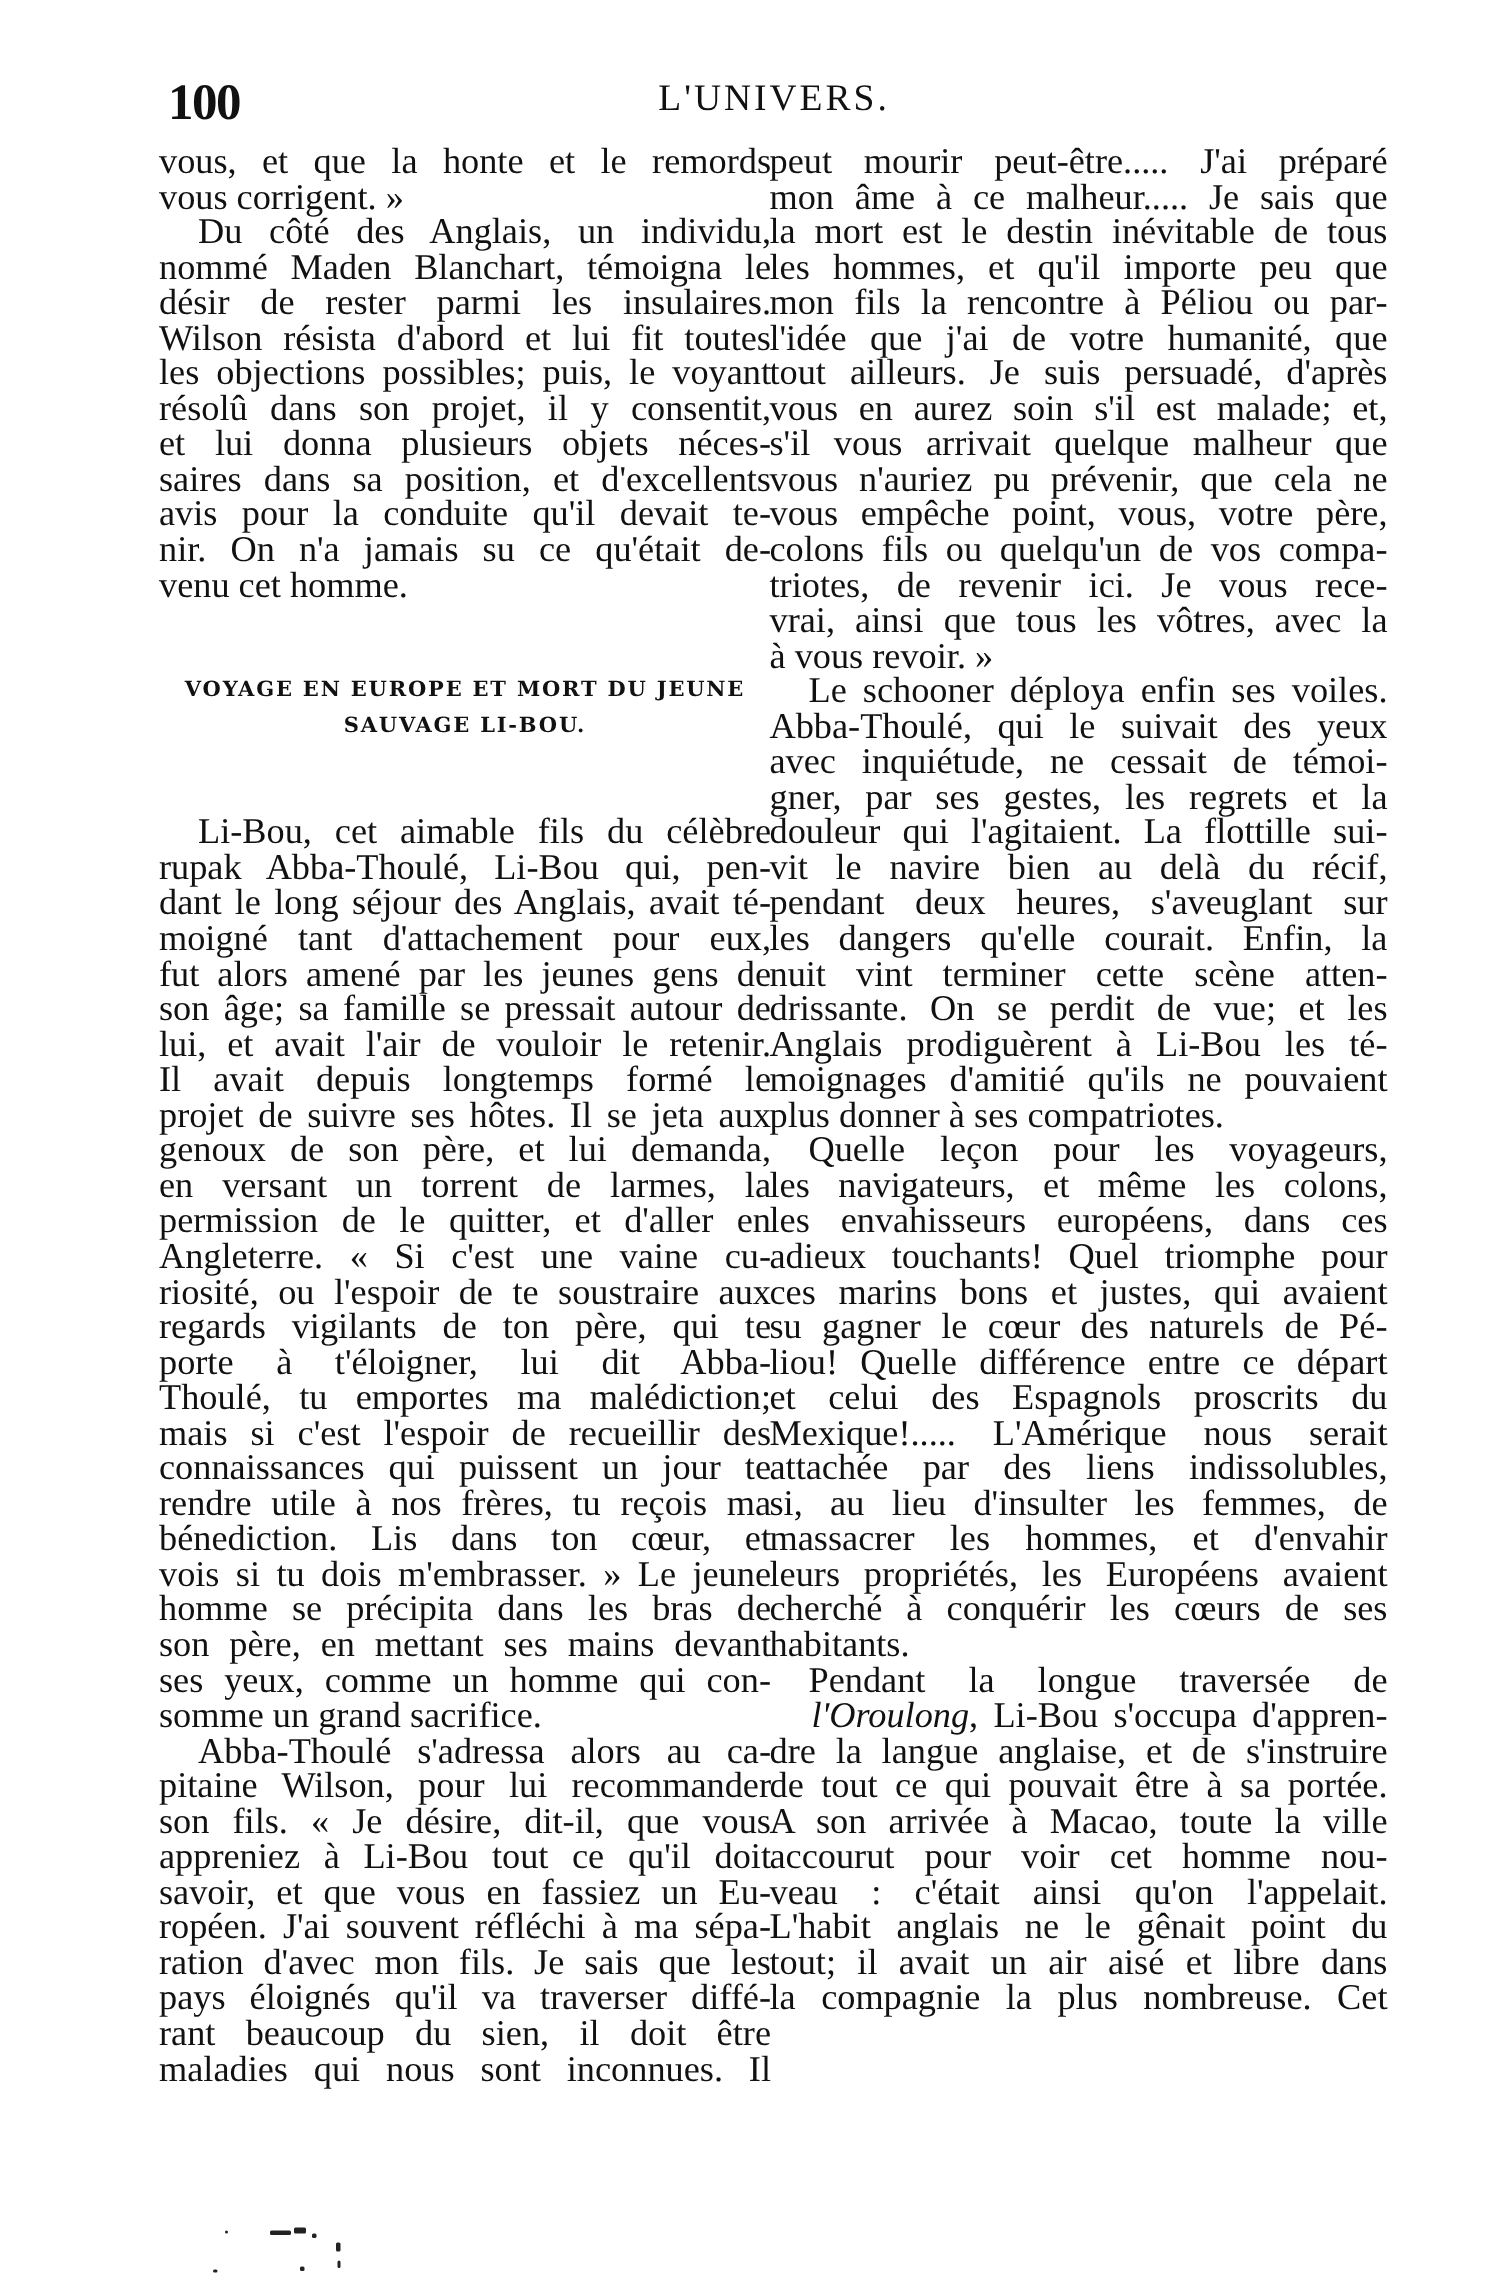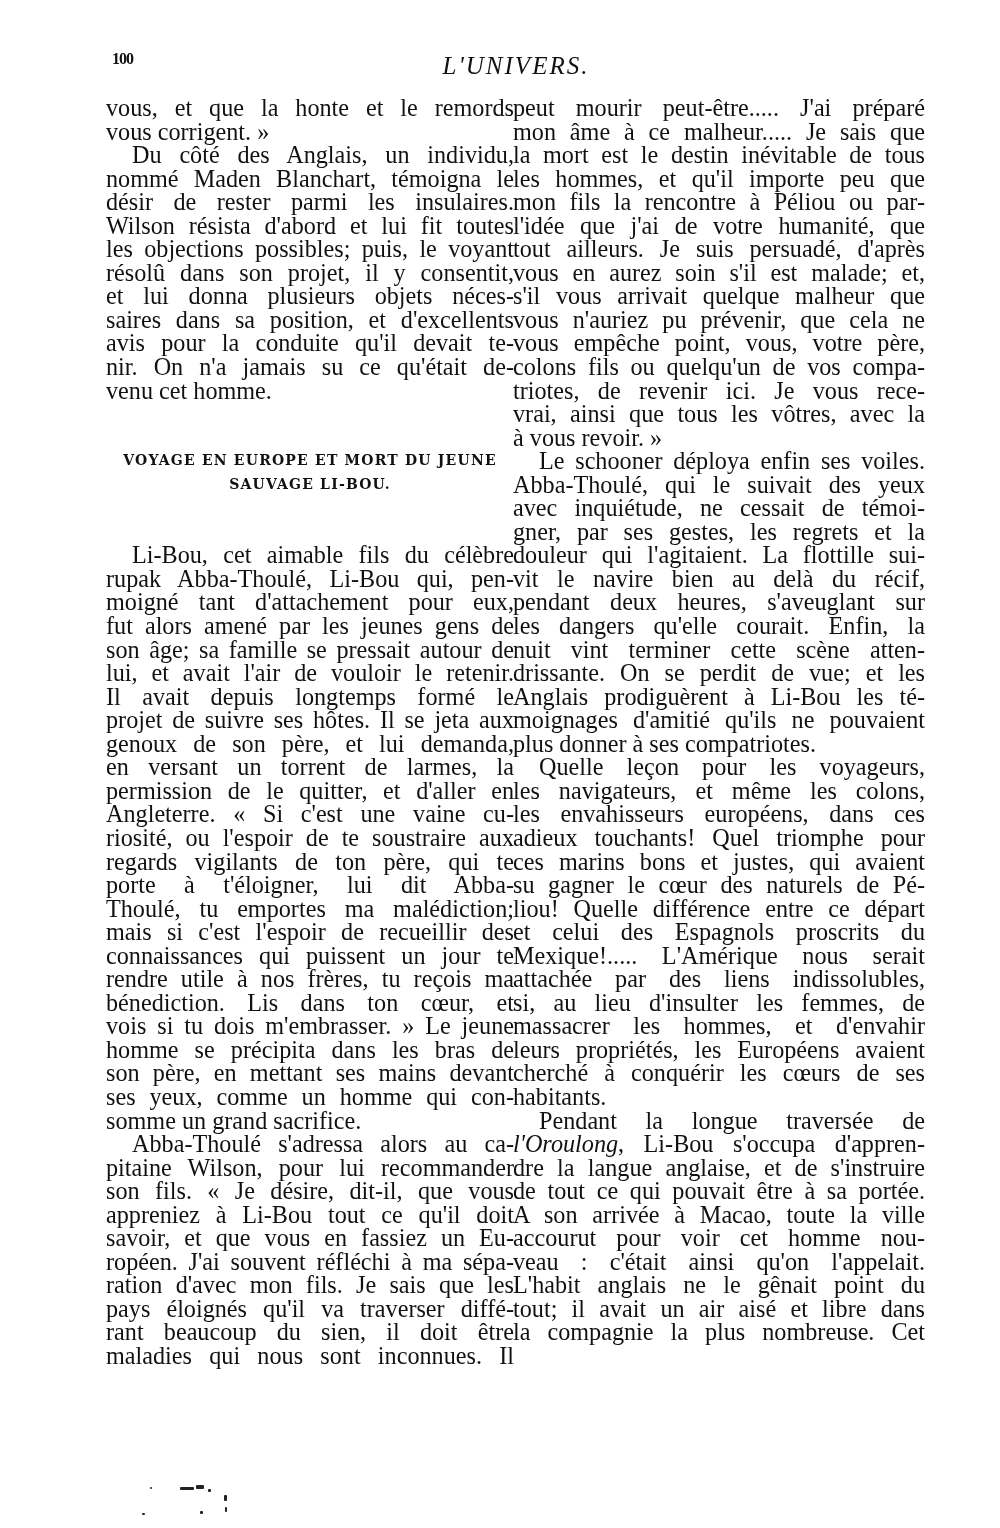--- a/index.html
+++ b/index.html
@@ -3,28 +3,27 @@
 <meta charset="utf-8">
 <style>
   html, body { margin: 0; padding: 0; background: #ffffff; }
   body {
     width: 1000px; height: 1528px; position: relative; overflow: hidden;
     font-family: "DejaVu Serif", "Liberation Serif", serif;
     color: #111111;
   }
   .page-number {
     position: absolute; left: 112px; top: 50px;
-    font-size: 16px; font-weight: bold; letter-spacing: -1px;
+    font-size: 34px; font-weight: bold; letter-spacing: -1px;
     font-family: "Liberation Serif", serif;
   }
   .running-head {
     position: absolute; left: 0; width: 1000px; top: 52px; text-align: center;
     font-size: 25px; letter-spacing: 2px; padding-left: 32px; box-sizing: border-box;
     font-family: "Liberation Serif", serif;
-    font-style: italic;
   }
   .column {
     position: absolute; top: 96px;
     font-family: "Liberation Serif", serif;
     font-size: 24.2px; line-height: 23.55px;
   }
   .col-left { left: 106px; width: 408px; }
   .col-right { left: 513px; width: 412px; }
   .line {
     display: block; white-space: nowrap; text-align: justify;
@@ -32,21 +31,21 @@
   }
   .line.last { text-align-last: left; }
   .line.indent { padding-left: 26px; }
   .line.blank { height: 23.55px; }
   .heading-line {
     display: block; text-align: center; text-align-last: center;
     font-size: 14px; font-weight: bold; letter-spacing: 1.2px;
     height: 23.55px; line-height: 23.55px;
     font-family: "DejaVu Serif", serif;
   }
-  em { font-style: italic; }
+  em { font-style: italic; margin-left: 28px; }
   .specks {
     position: absolute; left: 140px; top: 1485px; width: 100px; height: 30px;
   }
   .speck { position: absolute; background: #222; border-radius: 1px; }
 </style>
 </head>
 <body>
 
 <div>
   <div class="page-number">100</div>
@@ -67,20 +66,21 @@
       <span class="line">nir. On n'a jamais su ce qu'était de-</span>
       <span class="line last">venu cet homme.</span>
       <span class="line blank">&nbsp;</span>
       <span class="line blank">&nbsp;</span>
       <span class="heading-line">VOYAGE EN EUROPE ET MORT DU JEUNE</span>
       <span class="heading-line">SAUVAGE LI-BOU.</span>
       <span class="line blank">&nbsp;</span>
       <span class="line blank">&nbsp;</span>
       <span class="line indent">Li-Bou, cet aimable fils du célèbre</span>
       <span class="line">rupak Abba-Thoulé, Li-Bou qui, pen-</span>
+      <span class="line">dant le long séjour des Anglais, avait té-</span>
       <span class="line">moigné tant d'attachement pour eux,</span>
       <span class="line">fut alors amené par les jeunes gens de</span>
       <span class="line">son âge; sa famille se pressait autour de</span>
       <span class="line">lui, et avait l'air de vouloir le retenir.</span>
       <span class="line">Il avait depuis longtemps formé le</span>
       <span class="line">projet de suivre ses hôtes. Il se jeta aux</span>
       <span class="line">genoux de son père, et lui demanda,</span>
       <span class="line">en versant un torrent de larmes, la</span>
       <span class="line">permission de le quitter, et d'aller en</span>
       <span class="line">Angleterre. « Si c'est une vaine cu-</span>

